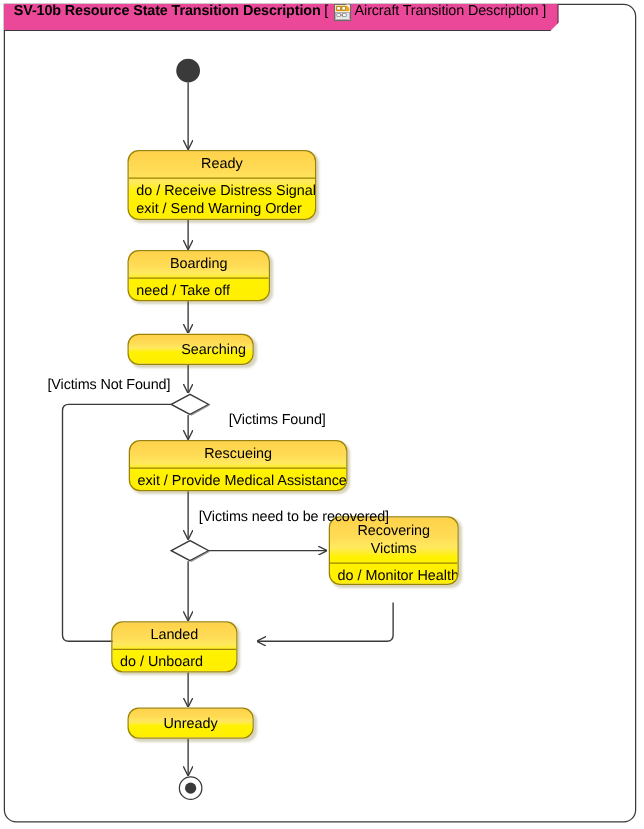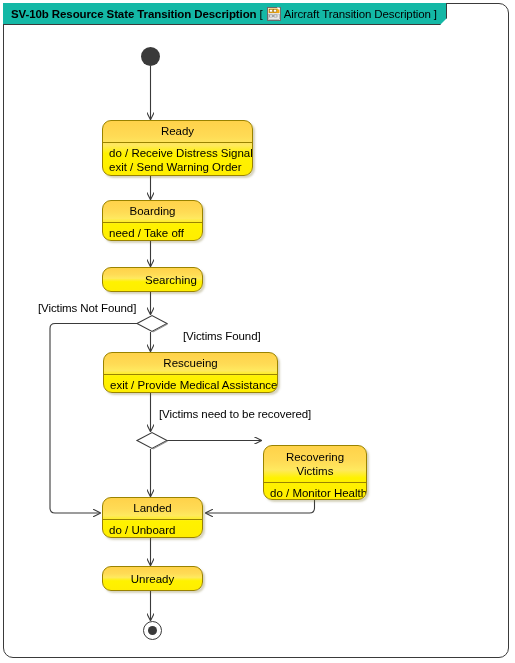--- a/index.html
+++ b/index.html
@@ -28,26 +28,25 @@
     background: #ffffff;
   }
 
   
   #title-tab {
     position: absolute;
     left: 3px;
     top: 3px;
     height: 22px;
     box-sizing: border-box;
-    background: #14b8a6;
+    background: #ec4899;
     border: 1px solid #3a3a3a;
     border-top: none;
     border-left: none;
     display: flex;
-    align-items: center;
     padding: 0 6px 0 8px;
     white-space: nowrap;
     
     clip-path: polygon(0 0, 100% 0, 100% calc(100% - 7px), calc(100% - 7px) 100%, 0 100%);
   }
   .tab-main-title {
     font-size: 11.5px;
     font-weight: bold;
     color: #000000;
     letter-spacing: -0.1px;
@@ -212,49 +211,49 @@
 
 <div class="state" style="left:102px; top:120px; width:151px; height:56px;">
   <div class="state-name">Ready</div>
   <div class="state-divider"></div>
   <div class="state-body">
     <div class="state-activity">do / Receive Distress Signal</div>
     <div class="state-activity">exit / Send Warning Order</div>
   </div>
 </div>
 
-<div class="state" style="left:102px; top:200px; width:101px; height:41px;">
+<div class="state" style="left:102px; top:200px; width:114px; height:41px;">
   <div class="state-name">Boarding</div>
   <div class="state-divider"></div>
   <div class="state-body">
     <div class="state-activity">need / Take off</div>
   </div>
 </div>
 
 <div class="state simple" style="left:102px; top:267px; width:101px; height:25px;padding-left:36px;">
   <div class="state-name">Searching</div>
 </div>
 
 <div class="state" style="left:103px; top:352px; width:175px; height:41px;">
   <div class="state-name">Rescueing</div>
   <div class="state-divider"></div>
   <div class="state-body">
     <div class="state-activity">exit / Provide Medical Assistance</div>
   </div>
 </div>
 
-<div class="state" style="left:263px; top:445px; width:104px; height:55px;">
+<div class="state" style="left:263px; top:413px; width:104px; height:55px;">
   <div class="state-name two-line">Recovering Victims</div>
   <div class="state-divider"></div>
   <div class="state-body">
     <div class="state-activity">do / Monitor Health</div>
   </div>
 </div>
 
-<div class="state" style="left:102px; top:497px; width:101px; height:41px;">
+<div class="state" style="left:89px; top:497px; width:101px; height:41px;">
   <div class="state-name">Landed</div>
   <div class="state-divider"></div>
   <div class="state-body">
     <div class="state-activity">do / Unboard</div>
   </div>
 </div>
 
 <div class="state simple" style="left:102px; top:566px; width:101px; height:25px;">
   <div class="state-name">Unready</div>
 </div>

